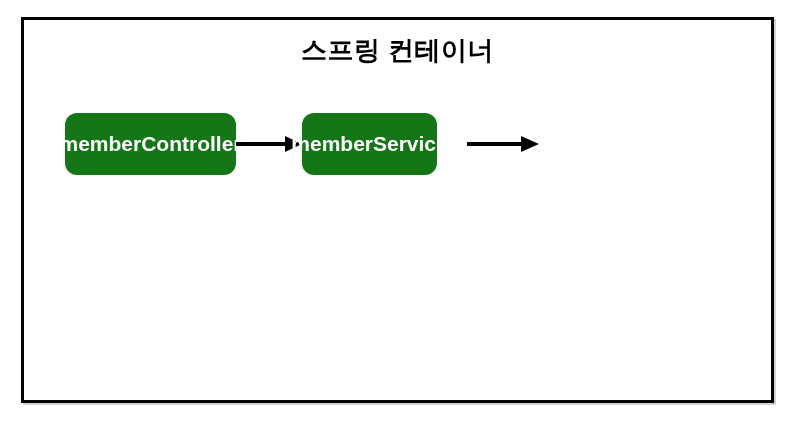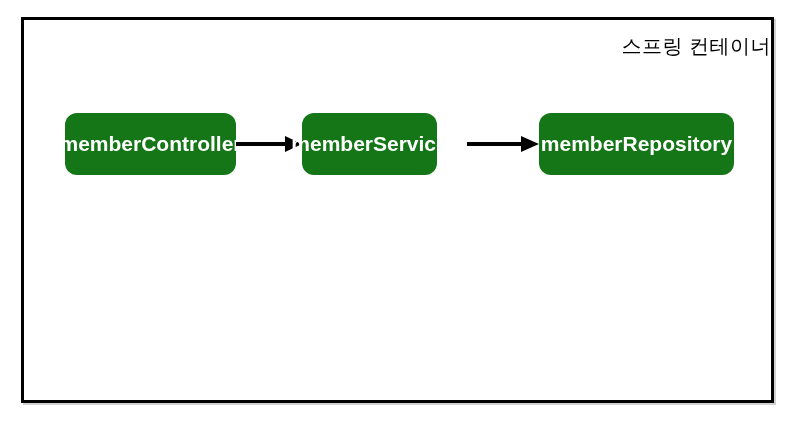--- a/index.html
+++ b/index.html
@@ -27,23 +27,23 @@
     left: 21px; top: 17px;
     width: 753px; height: 386px;
     background: var(--page-bg);
     border: 3px solid var(--frame-border);
     box-shadow: 2px 2px 0 rgba(0,0,0,0.18);
   }
   .title {
     position: absolute;
     left: 0; top: 13px;
     width: 100%;
-    text-align: right;
-    font-size: 20px;
-    font-weight: 400;
+    text-align: center;
+    font-size: 26px;
+    font-weight: 700;
     letter-spacing: 0.5px;
     color: var(--title-text);
   }
   .node {
     position: absolute;
     top: 93px;
     height: 62px;
     background: var(--node-bg);
     border-radius: 12px;
     display: flex;
@@ -87,18 +87,15 @@
 
     <div class="node node-2">
       <span>memberService</span>
     </div>
 
     <svg class="arrow arrow-2" viewBox="0 0 72 20" preserveAspectRatio="none">
       <line x1="0" y1="10" x2="56" y2="10" stroke="#000000" stroke-width="4"></line>
       <polygon points="54,2 72,10 54,18" fill="#000000"></polygon>
     </svg>
 
-    <div class="node node-3">
-      <span>memberRepository</span>
-    </div>
 
   </div>
 </div>
 
 </body></html>

